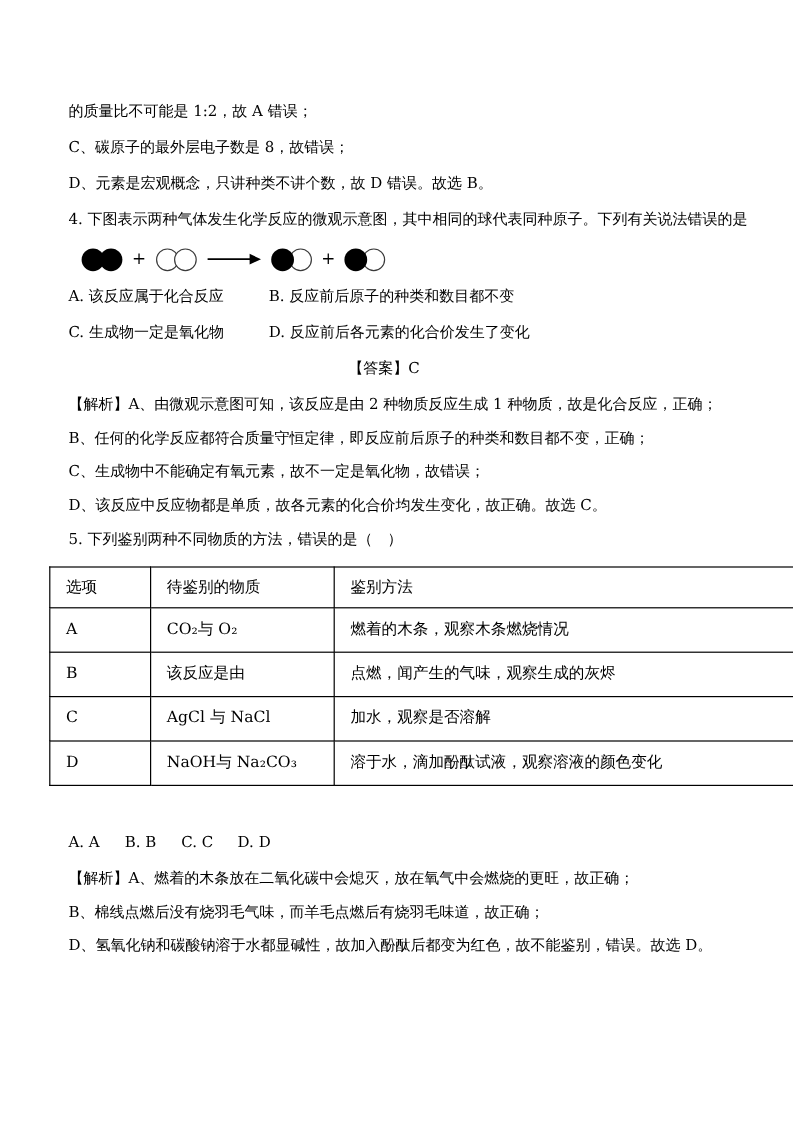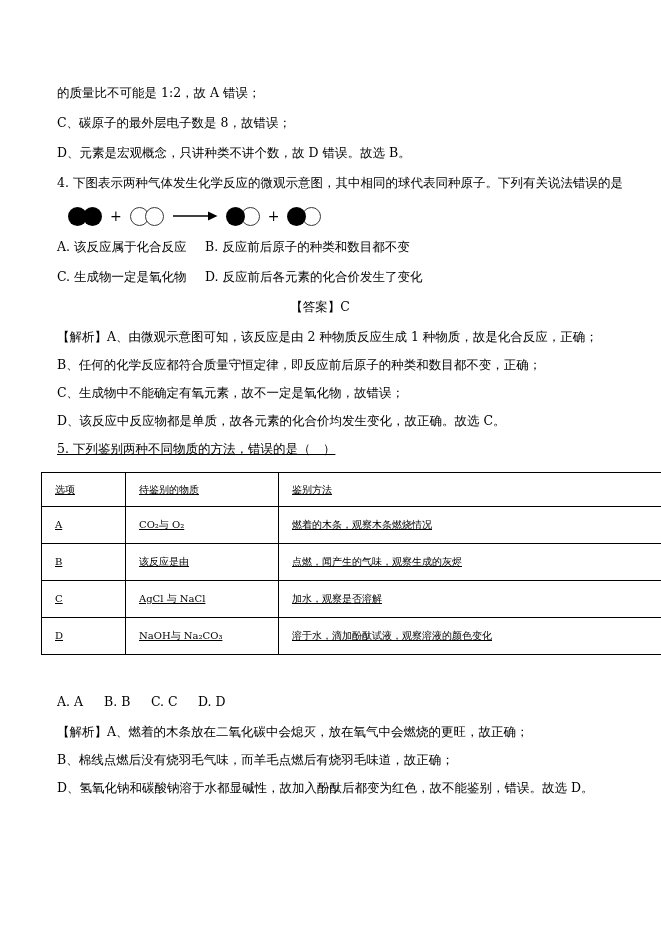--- a/index.html
+++ b/index.html
@@ -24,21 +24,21 @@
   }
   p.line {
     margin: 0 0 16px 0;
     white-space: nowrap;
   }
   p.tight {
     margin-bottom: 14px;
   }
   .stem-q4 { margin-top: -7px; margin-bottom: 12px; }
   .answer-c { margin-top: -8px; text-align: center; }
-  .stem-q5 { margin-top: -9px; margin-bottom: 0; text-decoration: underline; }
+  .stem-q5 { margin-top: -9px; margin-bottom: 0; }
 
   
   .diagram {
     display: flex;
     align-items: center;
     gap: 8px;
     height: 20px;
     margin: 0 0 14px 0;
     padding-left: 11px;
   }
@@ -51,38 +51,37 @@
     box-sizing: border-box;
     position: relative;
   }
   .atom.black { background: #000000; z-index: 2; }
   .atom.white { background: #ffffff; border: 1.5px solid #3a3a3a; z-index: 1; }
   .molecule .atom + .atom { margin-left: -4px; }
   .plus { font-size: 14px; line-height: 14px; }
   .arrow-svg { display: block; }
 
   
-  .opt-row { display: flex; margin: 0 0 16px 0; }
+  .opt-row { display: flex; margin: 0 0 16px 0; gap: 19px; }
   .opt-row .opt-first { width: 148px; }
 
   
   table.id-table {
     border-collapse: collapse;
     table-layout: fixed;
     width: 568px;
     margin: 5px 0 0 -16px;
   }
   table.id-table td {
     border: 1px solid #000000;
     padding: 0 4px 0 13px;
-    font-size: 10px;
+    font-size: 13px;
     vertical-align: middle;
     overflow: hidden;
     white-space: nowrap;
-    text-decoration: underline;
   }
   tr.hdr td { height: 33px; }
   tr.data td { height: 36px; }
   .col-opt { width: 66px; }
   .col-sub { width: 135px; }
   .col-met { width: 367px; }
 
   
   .choices-row { display: flex; margin: 40px 0 16px 0; }
   .choices-row span { width: 47px; }

